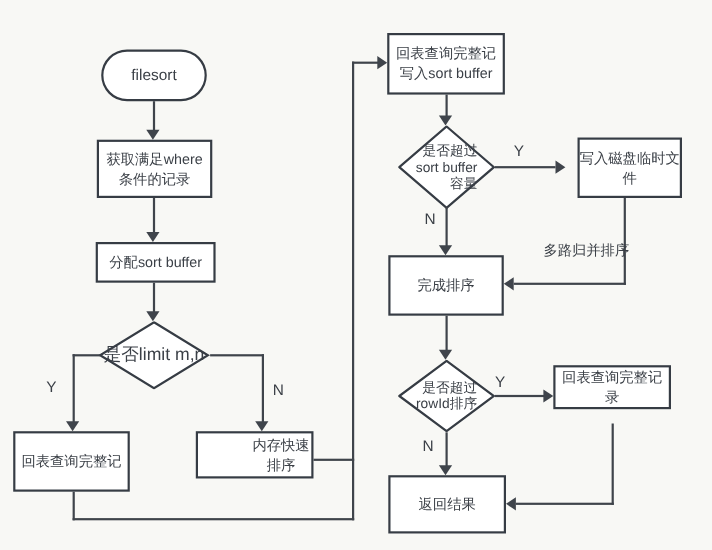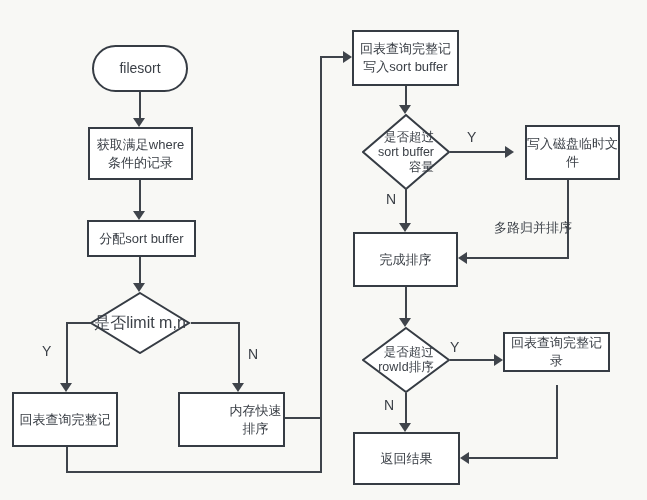--- a/index.html
+++ b/index.html
@@ -70,21 +70,21 @@
 
   <div class="diamond" style="left:89px;top:292px;width:102px;height:62px;">
     <svg viewBox="0 0 102 62">
       <polygon points="51,1 100,31 51,61 2,31"></polygon>
     </svg>
     <span class="dtext" style="font-size:16px;">是否limit m,n</span>
   </div>
 
   <div class="node" style="left:12px;top:392px;width:106px;height:55px;">回表查询完整记</div>
 
-  <div class="node" style="left:178px;top:392px;width:107px;height:55px;padding-left:48px;">内存快速排序</div>
+  <div class="node" style="left:178px;top:392px;width:107px;height:43px;padding-left:48px;">内存快速排序</div>
 
   <div class="node" style="left:352px;top:30px;width:107px;height:56px;">回表查询完整记
 写入sort buffer</div>
 
   <div class="diamond" style="left:362px;top:114px;width:88px;height:76px;">
     <svg viewBox="0 0 88 76">
       <polygon points="44,1 87,38 44,75 1,38"></polygon>
     </svg>
     <span class="dtext">是否超过
 sort buffer

